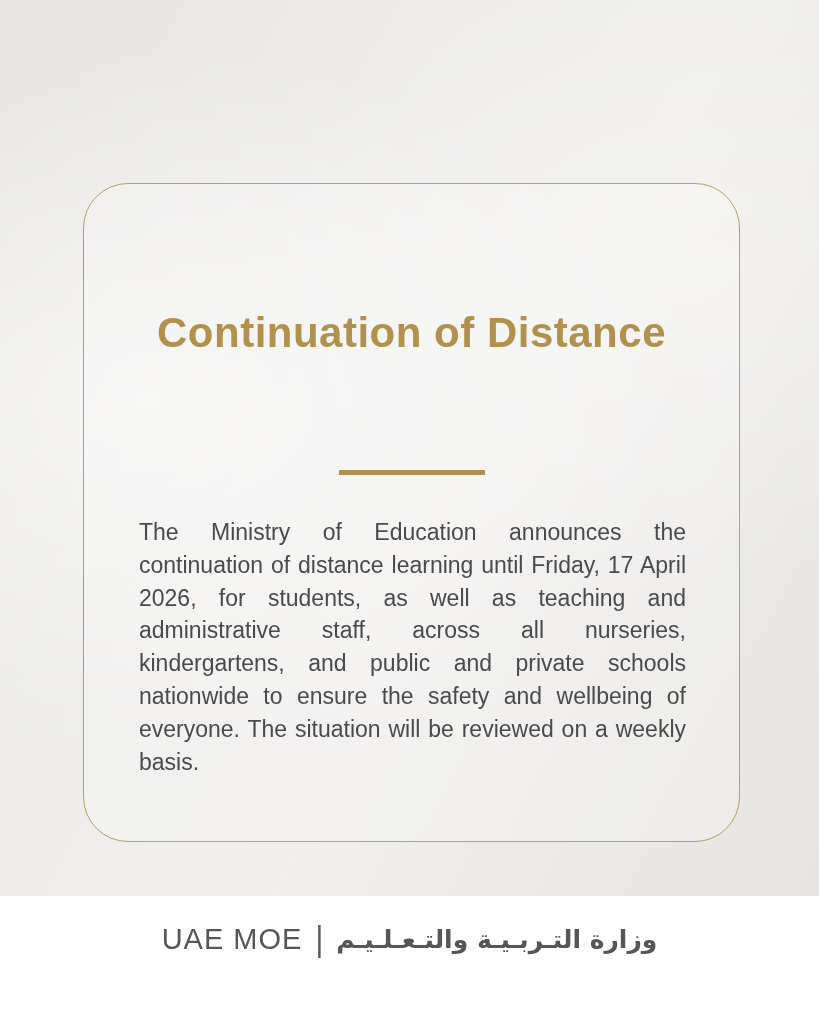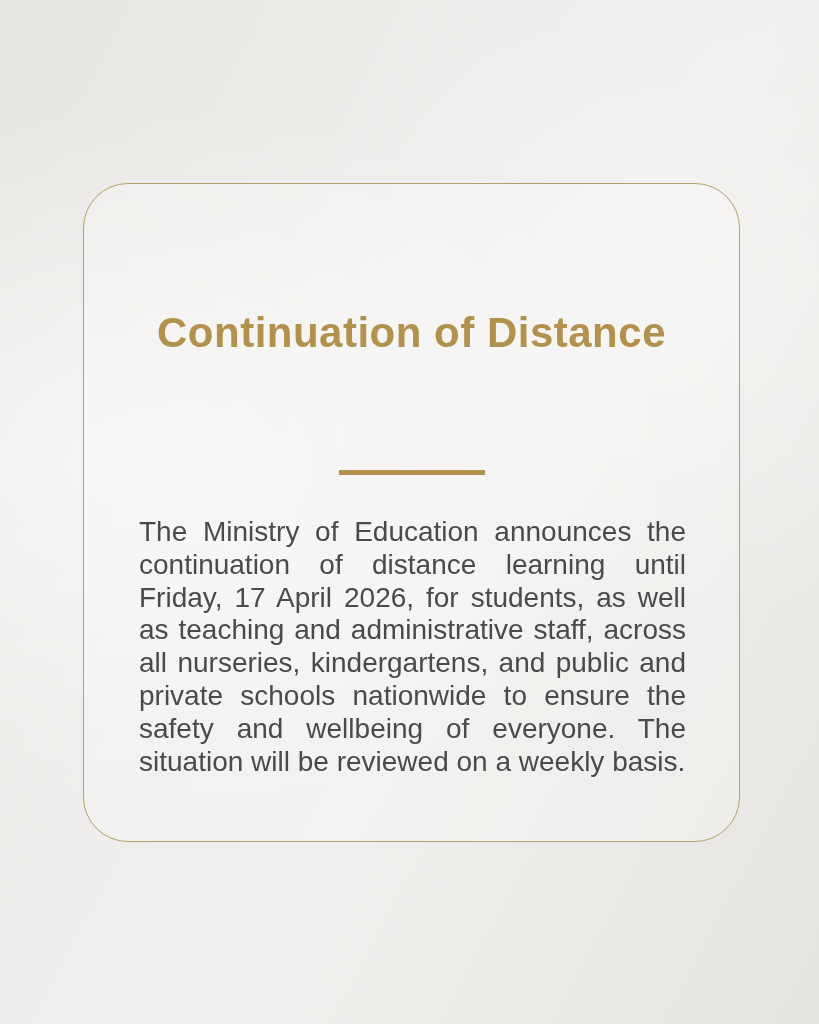--- a/index.html
+++ b/index.html
@@ -7,21 +7,21 @@
   html, body {
     width: 819px;
     height: 1024px;
     overflow: hidden;
     font-family: "Liberation Sans", sans-serif;
   }
 
   .poster {
     position: relative;
     width: 819px;
-    height: 1024px;
+    height: 896px;
     background:
       radial-gradient(ellipse 900px 600px at 18% 45%, rgba(255,255,255,0.55), rgba(255,255,255,0) 60%),
       radial-gradient(ellipse 700px 500px at 85% 30%, rgba(255,255,255,0.28), rgba(255,255,255,0) 65%),
       linear-gradient(118deg, #e7e5e2 0%, #eeedeb 38%, #f0efed 58%, #e6e4e1 100%);
   }
 
   .card {
     position: absolute;
     left: 83px;
     top: 183px;
@@ -54,21 +54,21 @@
     height: 5px;
     background: #b1914d;
   }
 
   .body-text {
     position: absolute;
     top: 332px;
     left: 55px;
     right: 53px;
     color: #4a4a4c;
-    font-size: 28px;
+    font-size: 23px;
     line-height: 32.8px;
     text-align: justify;
   }
 
   .footer-logo {
     position: absolute;
     left: 0;
     right: 0;
     top: 915px;
     height: 48px;
@@ -109,14 +109,19 @@
     <div class="title">
       <div>Continuation of Distance</div>
     </div>
 
     <div class="divider"></div>
 
     <p class="body-text">The Ministry of Education announces the continuation of distance learning until Friday, 17 April 2026, for students, as well as teaching and administrative staff, across all nurseries, kindergartens, and public and private schools nationwide to ensure the safety and wellbeing of everyone. The situation will be reviewed on a weekly basis.</p>
 
   </div>
 
+  <div class="footer-logo">
+    <span class="footer-latin">UAE MOE</span>
+    <span class="footer-separator">|</span>
+    <span class="footer-arabic">وزارة التـربـيـة والتـعـلـيـم</span>
+  </div>
 
 </div>
 
 </body></html>

